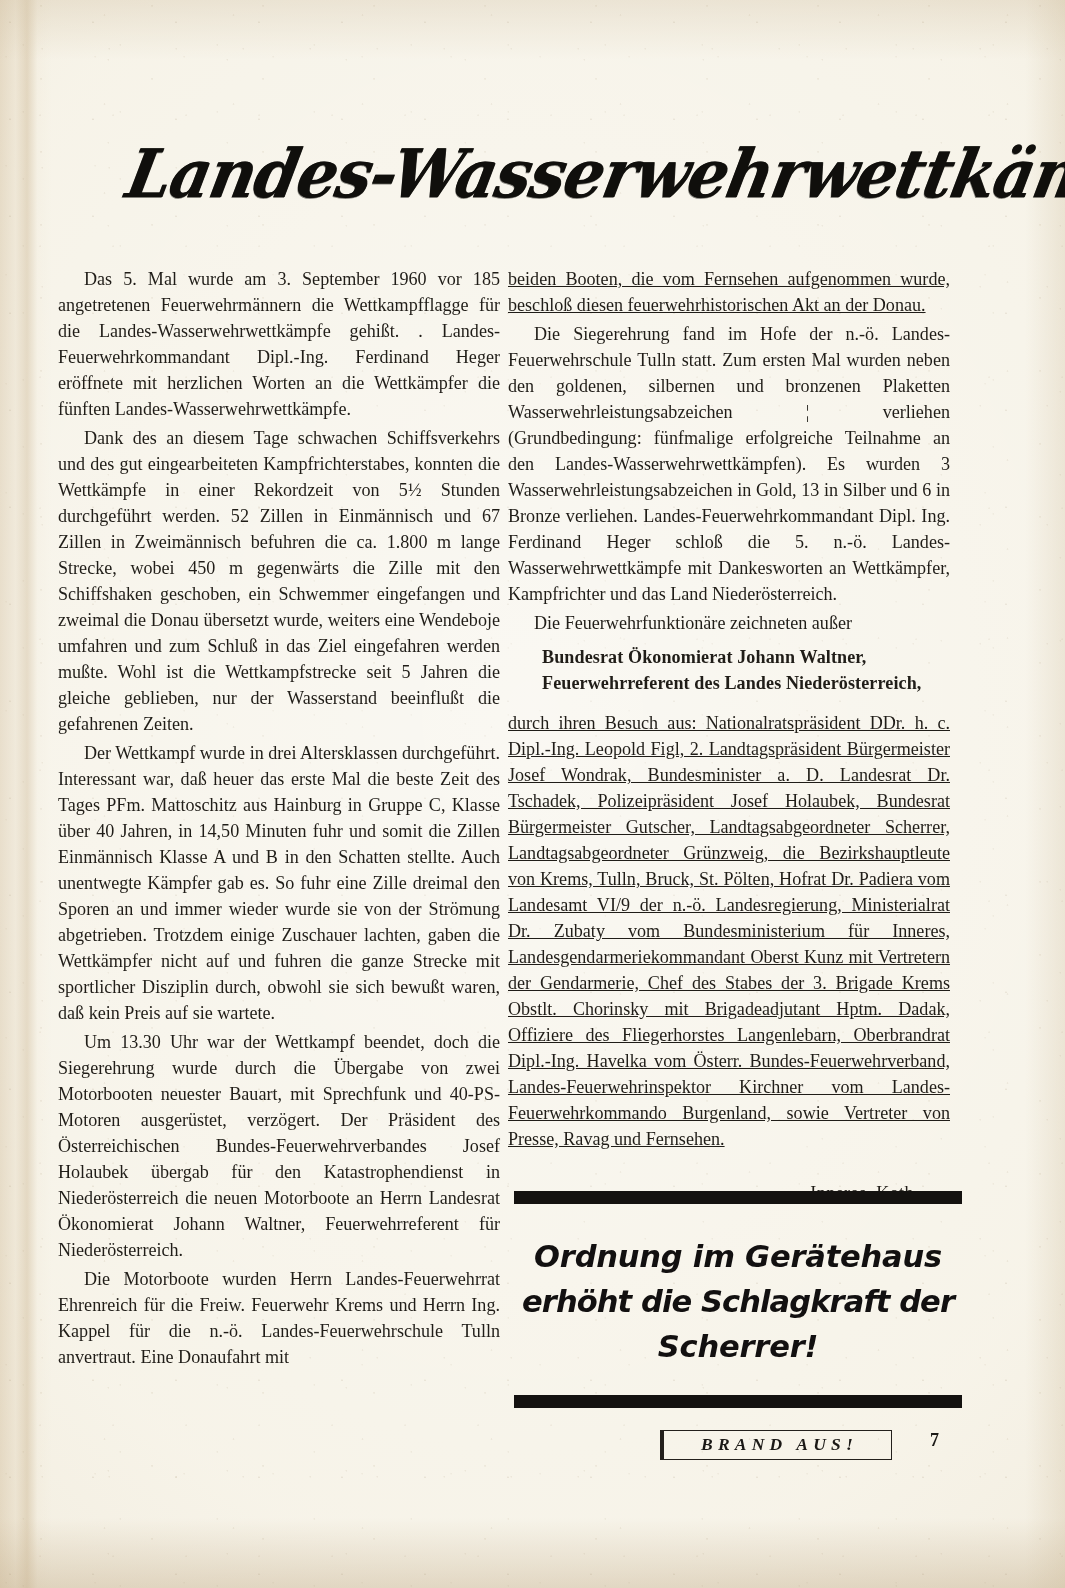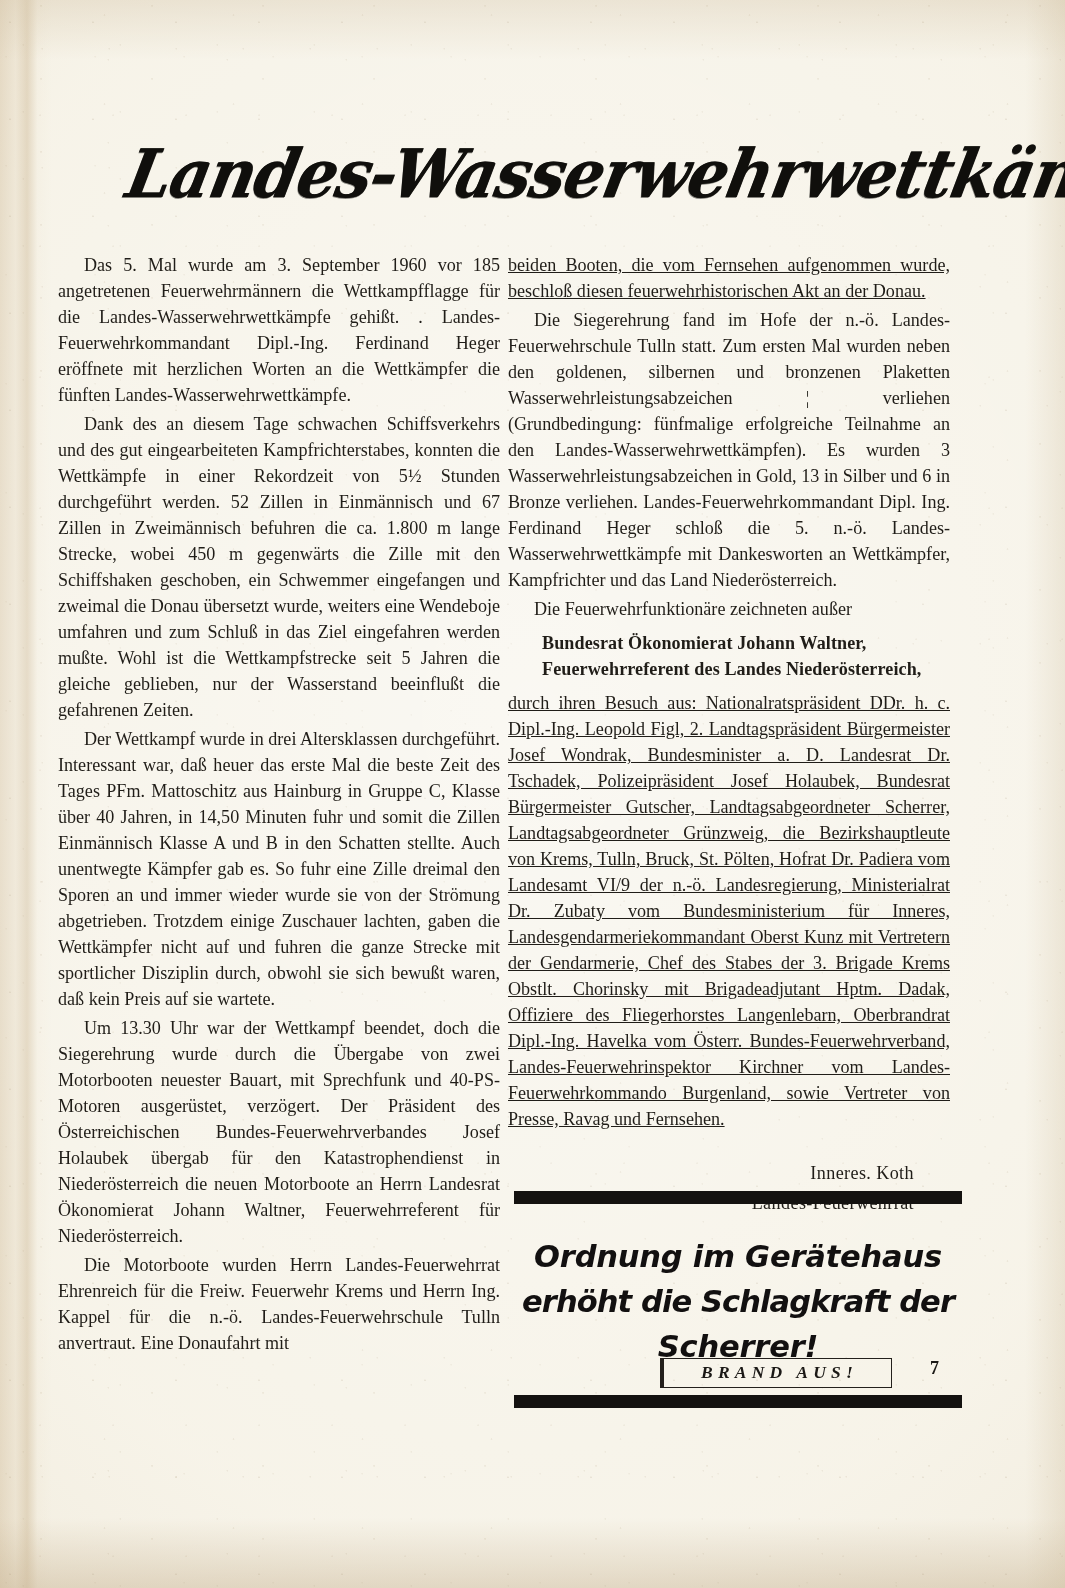--- a/index.html
+++ b/index.html
@@ -104,21 +104,21 @@
     line-height: 26.0px;
     text-align: justify;
     text-justify: inter-word;
     hyphens: none;
     color: #201d18;
   }
   .col-left  { left: 58px; }
   .col-right { left: 508px; }
 
   .col p {
-    margin: 0 0 0 0;
+    margin: 14px 0 0 0;
     text-indent: 26px;
   }
   .col p + p { margin-top: 3px; }
   .col p.noindent { text-indent: 0; text-decoration: underline; }
 
   .bold-lines {
     font-weight: 700;
     text-indent: 0;
     margin: 8px;
     padding-left: 26px;
@@ -161,21 +161,21 @@
     color: #121010;
     font-style: italic;
   }
   .advert-body div { white-space: nowrap; }
   .advert-line-2 { letter-spacing: -0.9px; }
 
   
   .footer {
     position: absolute;
     left: 660px;
-    top: 1358px;
+    top: 1430px;
     width: 300px;
     height: 34px;
     z-index: 5;
   }
   .footer-box {
     position: absolute;
     left: 0; top: 0;
     width: 232px;
     height: 30px;
     border: 1.5px solid #23201c;
@@ -232,21 +232,20 @@
       <p class="noindent">beiden Booten, die vom Fernsehen aufgenommen wurde, beschloß diesen feuerwehrhistorischen Akt an der Donau.</p>
       <p>Die Siegerehrung fand im Hofe der n.-ö. Landes-Feuerwehrschule Tulln statt. Zum ersten Mal wurden neben den goldenen, silbernen und bronzenen Plaketten Wasserwehrleistungsabzeichen ¦ verliehen (Grundbedingung: fünfmalige erfolgreiche Teilnahme an den Landes-Wasserwehrwettkämpfen). Es wurden 3 Wasserwehrleistungsabzeichen in Gold, 13 in Silber und 6 in Bronze verliehen. Landes-Feuerwehrkommandant Dipl. Ing. Ferdinand Heger schloß die 5. n.-ö. Landes-Wasserwehrwettkämpfe mit Dankesworten an Wettkämpfer, Kampfrichter und das Land Niederösterreich.</p>
       <p>Die Feuerwehrfunktionäre zeichneten außer</p>
       <div class="bold-lines">
         <div>Bundesrat Ökonomierat Johann Waltner,</div>
         <div>Feuerwehrreferent des Landes Niederösterreich,</div>
       </div>
       <p class="noindent">durch ihren Besuch aus: Nationalratspräsident DDr. h. c. Dipl.-Ing. Leopold Figl, 2. Landtagspräsident Bürgermeister Josef Wondrak, Bundesminister a. D. Landesrat Dr. Tschadek, Polizeipräsident Josef Holaubek, Bundesrat Bürgermeister Gutscher, Landtagsabgeordneter Scherrer, Landtagsabgeordneter Grünzweig, die Bezirkshauptleute von Krems, Tulln, Bruck, St. Pölten, Hofrat Dr. Padiera vom Landesamt VI/9 der n.-ö. Landesregierung, Ministerialrat Dr. Zubaty vom Bundesministerium für Inneres, Landesgendarmeriekommandant Oberst Kunz mit Vertretern der Gendarmerie, Chef des Stabes der 3. Brigade Krems Obstlt. Chorinsky mit Brigadeadjutant Hptm. Dadak, Offiziere des Fliegerhorstes Langenlebarn, Oberbrandrat Dipl.-Ing. Havelka vom Österr. Bundes-Feuerwehrverband, Landes-Feuerwehrinspektor Kirchner vom Landes-Feuerwehrkommando Burgenland, sowie Vertreter von Presse, Ravag und Fernsehen.</p>
       <div class="signature">
         <div>Inneres. Koth</div>
-        <div>Landes-Feuerwehrrat</div>
       </div>
     </div>
 
     <div class="advert">
       <div class="rule-thick"></div>
       <div class="advert-body">
         <div>Ordnung im Gerätehaus</div>
         <div class="advert-line-2">erhöht die Schlagkraft der</div>
         <div>Scherrer!</div>
       </div>

